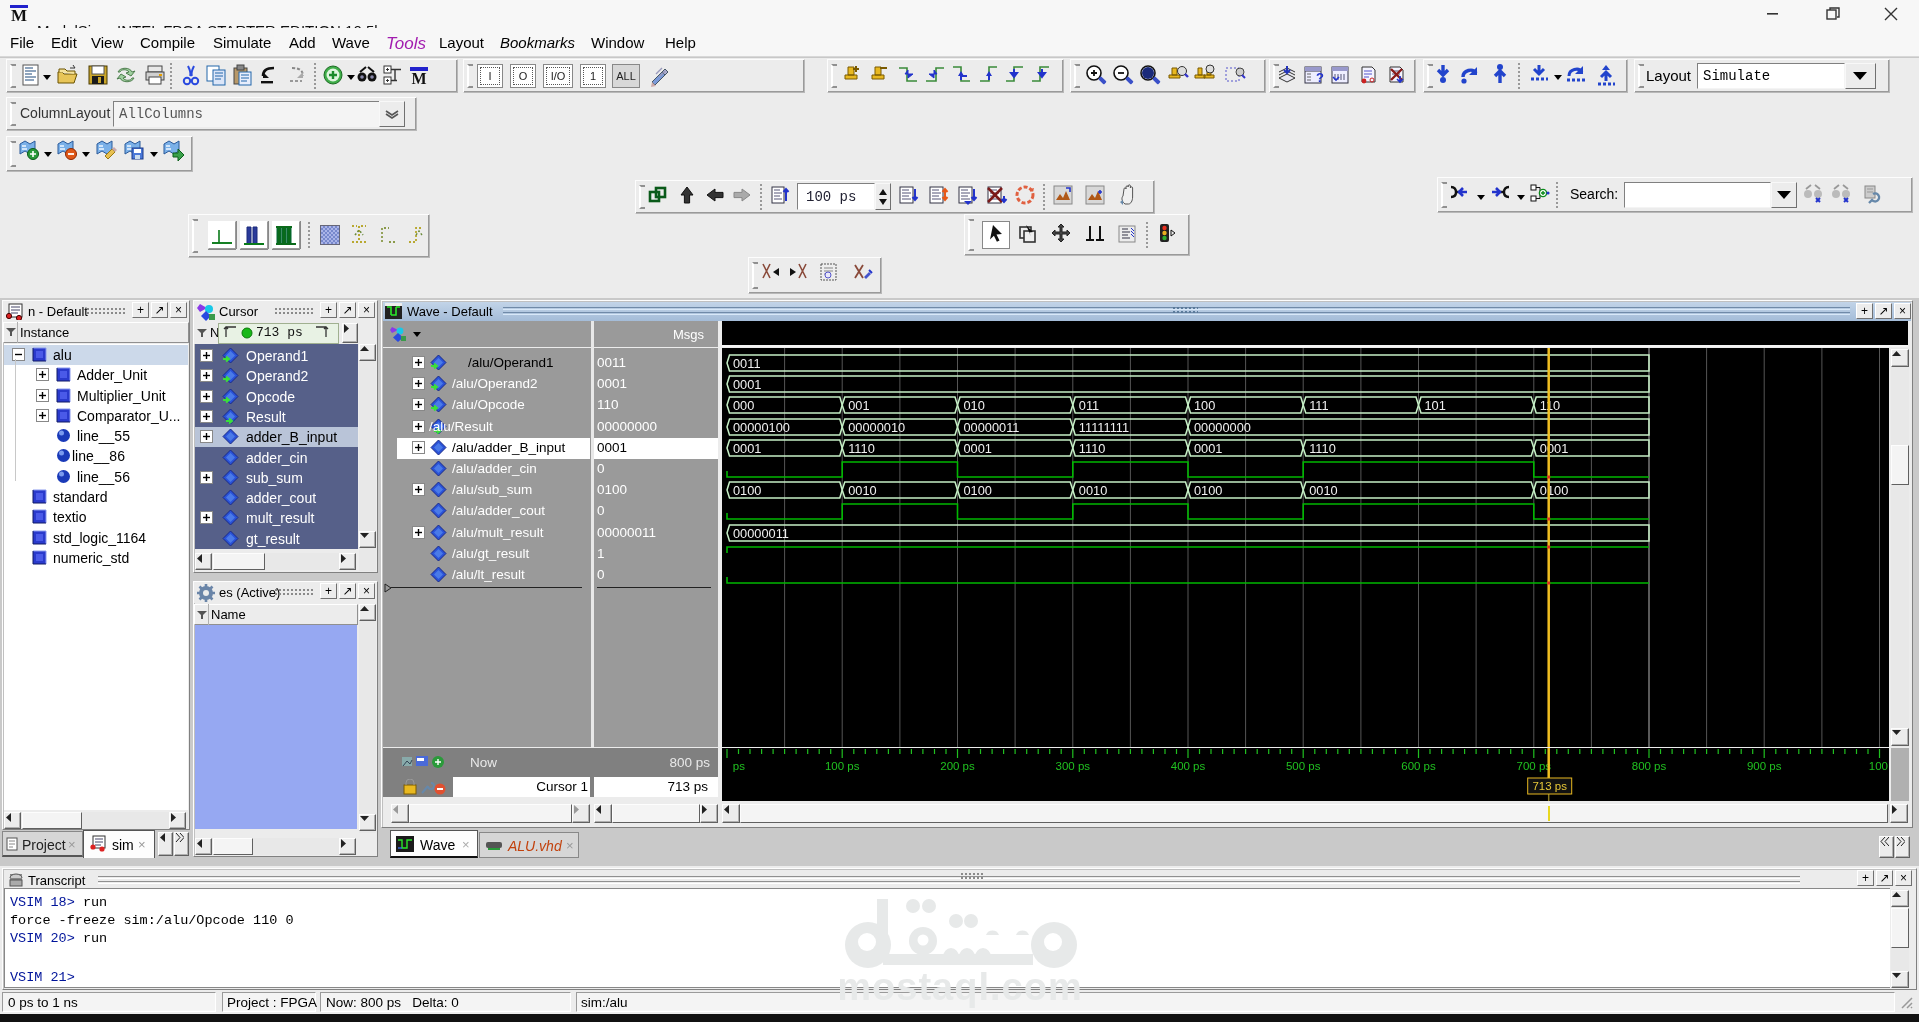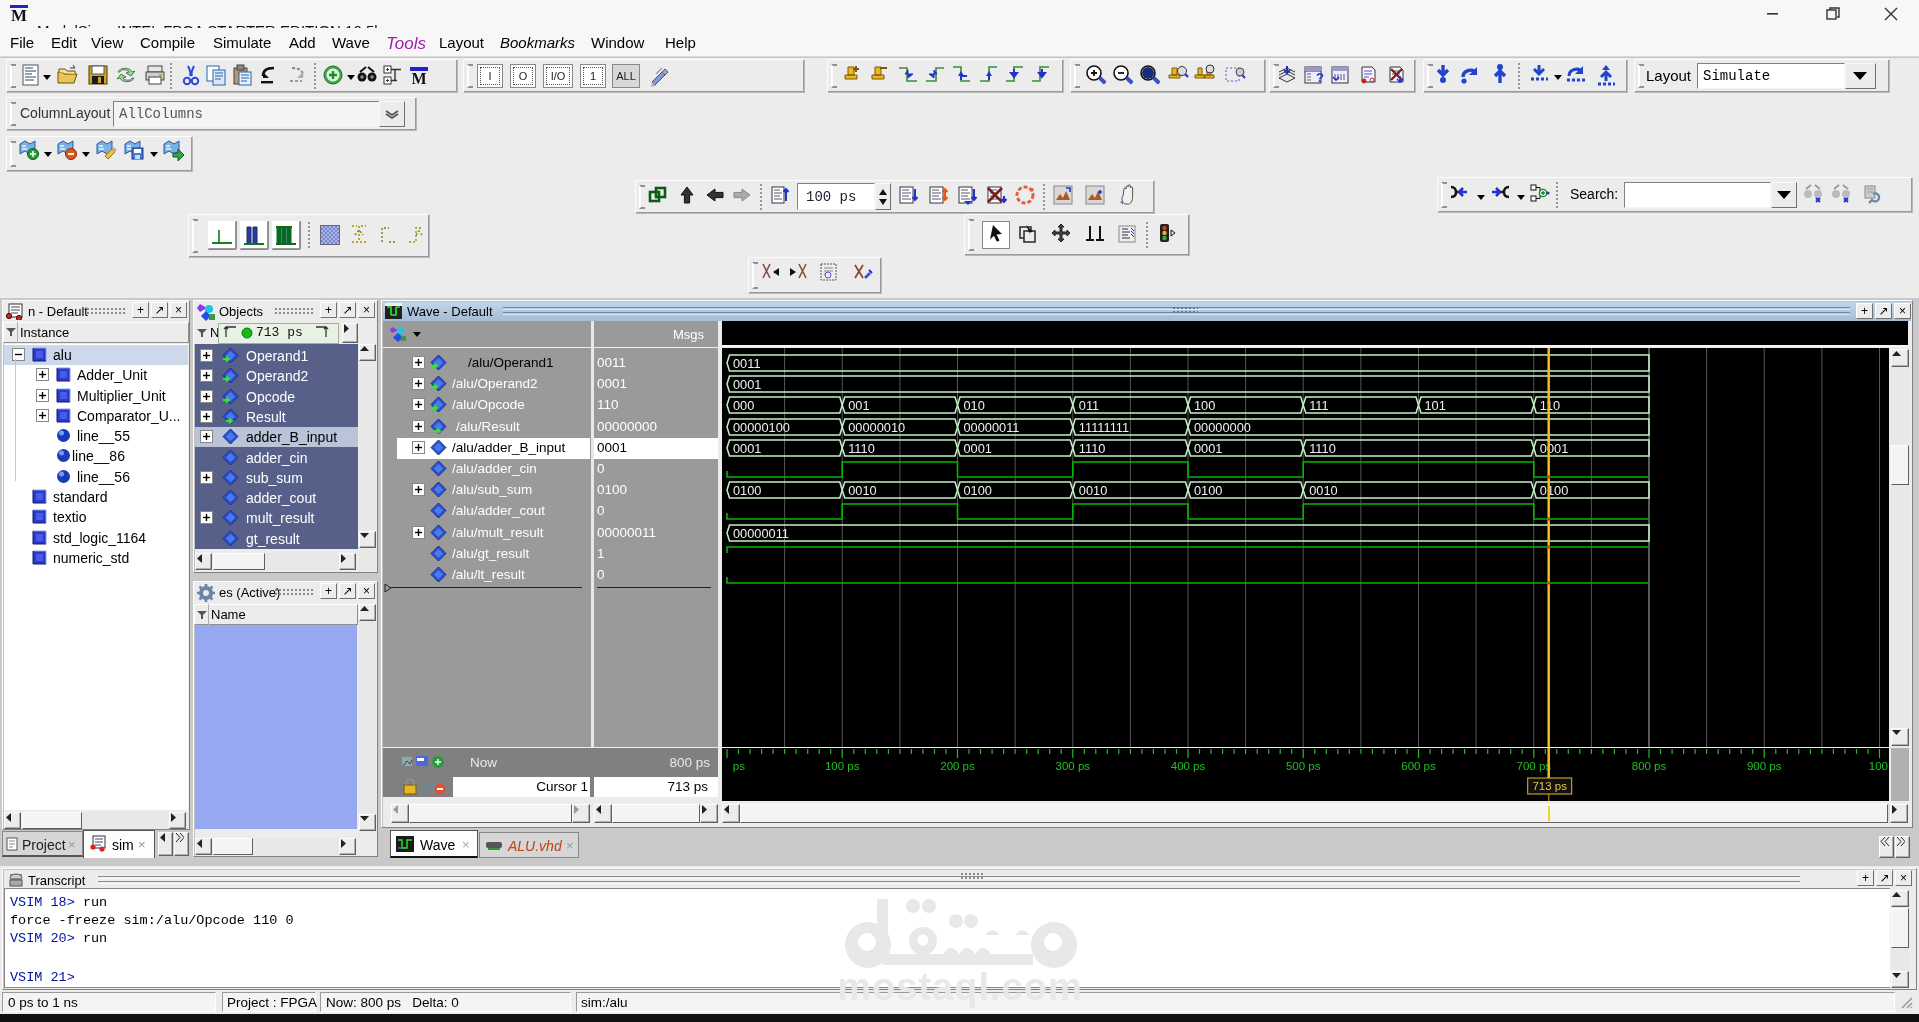--- a/index.html
+++ b/index.html
@@ -685,21 +685,21 @@
     </svg>
   </div>
 <div class="panel" style="left:193px;top:300px;width:185px;height:273px;"></div>
 <div class="abs" style="left:194px;top:301px;width:183px;height:21px;background:#ececec;"></div>
 <svg class="abs" style="left:196px;top:302px;" width="20" height="20" viewBox="0 0 20 20">
     <path d="M4 2 l7 4 -7 4 -3 -4 z" fill="#8a3ae8"></path>
     <circle cx="13" cy="7" r="4" fill="#18c8e8"></circle>
     <path d="M10 9 l5 5 -5 5 -5 -5 z" fill="#2a4ae0"></path>
     <rect x="13" y="12" width="6" height="6" fill="#3a9a4a"></rect>
   </svg>
-<div class="abs" style="left:219px;top:304px;font-size:13px;color:#000;">Objects</div>
+<div class="abs" style="left:219px;top:304px;font-size:13px;color:#000;">Cursor</div>
 <div class="dots" style="left:274px;top:307px;width:40px;"></div>
 <div class="pbtn" style="left:320px;top:302px;">+</div>
 <div class="pbtn" style="left:339px;top:302px;">↗</div>
 <div class="pbtn" style="left:358px;top:302px;">×</div>
 <div class="abs" style="left:194px;top:322px;width:183px;height:22px;background:#ececec;"></div>
 <svg class="abs" style="left:197px;top:329px;" width="10" height="8" viewBox="0 0 10 8">
     <path d="M0 0 h10 l-4 4 v4 h-2 v-4 z" fill="#555"></path>
   </svg>
 <div class="abs" style="left:210px;top:325px;font-size:13px;color:#000;">N</div>
 <div class="abs" style="left:218px;top:323px;width:121px;height:21px;background:#e8f2e4;border:1px solid #a0b090;"></div>
@@ -942,21 +942,21 @@
 <svg class="abs" style="left:412px;top:420px;" width="13" height="13" viewBox="0 0 13 13">
     <rect x="0.5" y="0.5" width="12" height="12" fill="#fff" stroke="#888"></rect>
     <path d="M3 6.5 h7" stroke="#000" stroke-width="1.4"></path>
     <path d="M6.5 3 v7" stroke="#000" stroke-width="1.4"></path>
   </svg>
 <svg class="abs" style="left:430px;top:418px;" width="17" height="17" viewBox="0 0 17 17">
     <path d="M8.5 1 L16 8.5 8.5 16 1 8.5z" fill="#2a52d8" stroke="#1a2a88"></path>
     <path d="M8.5 4 L13 8.5 8.5 13 4 8.5z" fill="#4a7ae8"></path>
     <path d="M4 13 l5 0 M7 10.5 l3 2.5 -3 2.5" stroke="#3adf3a" stroke-width="2" fill="none"></path>
   </svg>
-<div class="abs" style="left:456px;top:419px;font-size:13.5px;color:#fff;">/alu/Result</div>
+<div class="abs" style="left:429px;top:419px;font-size:13.5px;color:#fff;">/alu/Result</div>
 <div class="abs" style="left:597px;top:419px;font-size:13.5px;color:#fff;">00000000</div>
 <div class="abs" style="left:397px;top:438px;width:193px;height:21px;background:#fff;"></div>
 <div class="abs" style="left:594px;top:438px;width:124px;height:21px;background:#fff;"></div>
 <svg class="abs" style="left:412px;top:441px;" width="13" height="13" viewBox="0 0 13 13">
     <rect x="0.5" y="0.5" width="12" height="12" fill="#fff" stroke="#888"></rect>
     <path d="M3 6.5 h7" stroke="#000" stroke-width="1.4"></path>
     <path d="M6.5 3 v7" stroke="#000" stroke-width="1.4"></path>
   </svg>
 <svg class="abs" style="left:430px;top:439px;" width="17" height="17" viewBox="0 0 17 17">
     <path d="M8.5 1 L16 8.5 8.5 16 1 8.5z" fill="#2a52d8" stroke="#1a2a88"></path>

